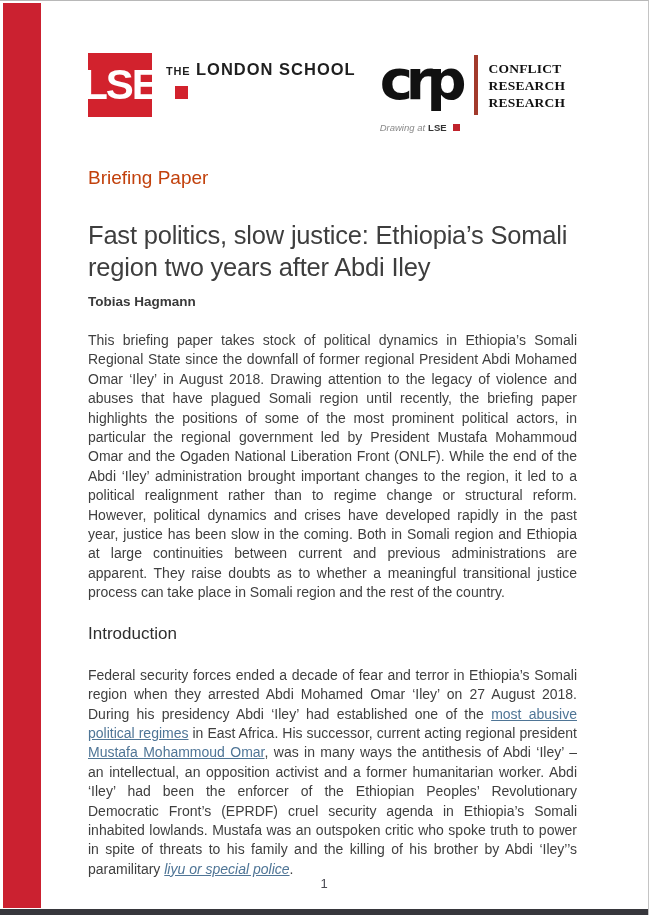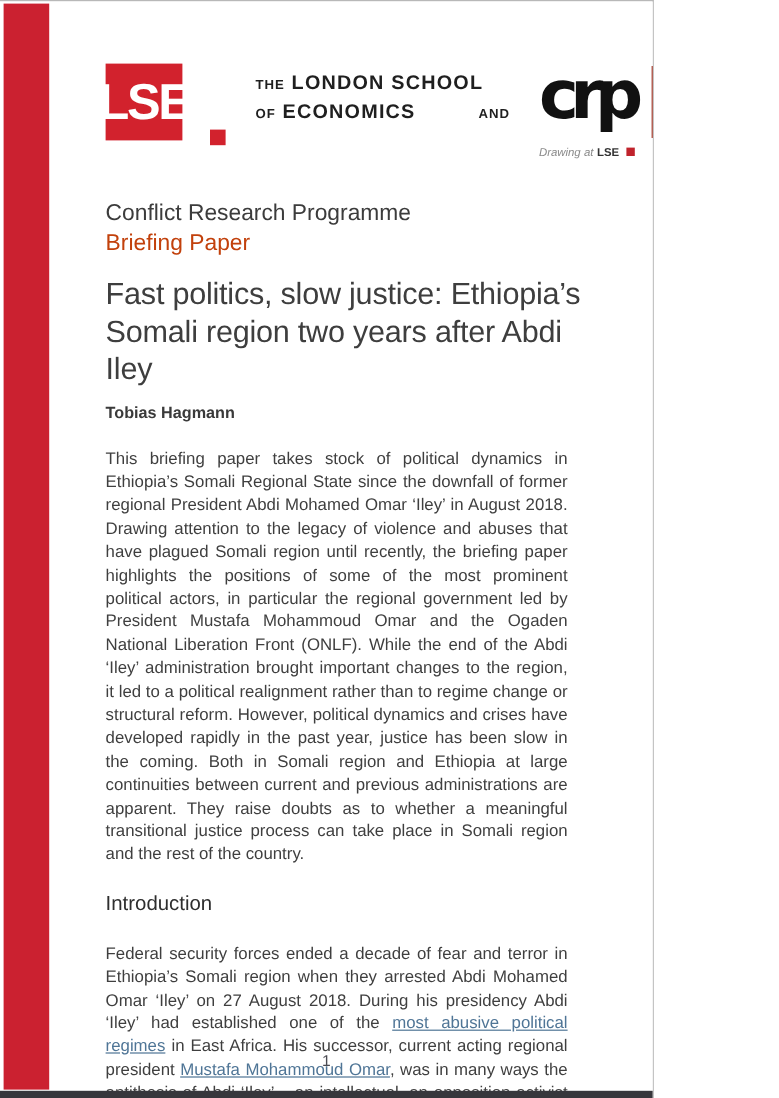--- a/index.html
+++ b/index.html
@@ -1,18 +1,18 @@
 <!DOCTYPE html>
 <html><head>
 <meta charset="utf-8">
 <style>
   html,body { margin:0; padding:0; background:#ffffff; }
   .page {
     position:relative;
-    width:545px; height:915px;
+    width:649px; height:915px;
     background:#ffffff;
     box-sizing:border-box;
     border-top:1px solid #b8b8b8;
     border-right:1px solid #c4c4c4;
     overflow:hidden;
     font-family:"Liberation Sans", sans-serif;
     color:#3f3f3f;
     padding-left:44px;
   }
   .left-bar {
@@ -31,54 +31,54 @@
   .logos { display:flex; align-items:flex-start; margin-top:52px; height:80px; }
   .lse-logo { display:flex; }
   .lse-square {
     width:64px; height:64px; background:#d2222d;
     color:#ffffff; display:flex; align-items:center; justify-content:center;
     font-weight:bold; font-size:42px; letter-spacing:-2px;
     font-family:"Liberation Sans", sans-serif;
   }
   .lse-text { margin-left:14px; padding-top:6px; color:#1f1f1f; white-space:nowrap; }
   .lse-line { font-size:16.5px; line-height:21.5px; letter-spacing:1px; font-weight:bold; }
-  .lse-line .sm { font-size:11px; letter-spacing:0.8px;margin-left:47px; }
+  .lse-line .sm { font-size:11px; letter-spacing:0.8px; }
   .red-sq-lg {
     display:inline-block; width:13px; height:13px;
     background:#d2222d; margin-left:9px;
   }
   .crp-logo { margin-left:24px; }
   .crp-row { display:flex; align-items:flex-start; }
   .crp-mark {
     font-family:"DejaVu Sans", sans-serif;
     font-weight:bold; font-size:56px; line-height:58px;
     letter-spacing:-7px; color:#111111; margin-top:-2px;
   }
   .crp-sep { width:4px; height:60px; background:#a23a2c; margin:2px 11px 0 14px; }
   .crp-text {
     font-weight:bold; font-size:13.5px; line-height:17px;
-    letter-spacing:0.2px; color:#111111; padding-top:7px; white-space:nowrap;
+    letter-spacing:0.2px; color:#111111; padding-top:7px; white-space:nowrap;font-family:Liberation Serif, serif;
   }
   .crp-tagline { margin-top:7px; font-size:9.5px; color:#8a8a8a; white-space:nowrap; }
   .crp-tagline .ital { font-style:italic; }
   .crp-tagline .lse-b { font-style:normal; font-weight:bold; color:#333333; margin-left:3px; }
   .red-sq-sm {
     display:inline-block; width:7px; height:7px;
     background:#c0232c; margin-left:6px;
   }
 
   
   .masthead { margin-top:33px; }
   .masthead-programme { font-size:19px; color:#3c3c3c; line-height:23px; }
   .masthead-type { font-size:19px; font-weight:normal; color:#c2410c; line-height:23px; margin-top:2px; }
   .masthead-date { font-size:14.5px; color:#3c3c3c; line-height:18px; margin-top:3px; }
 
   
   .title {
-    margin:16px 0 0 0; font-weight:normal;
+    margin:31px 0 0 0; font-weight:normal;
     font-size:25.5px; line-height:31.5px; color:#3e3e3e; letter-spacing:-0.2px;
   }
   .author { margin-top:11px; font-size:13.5px; font-weight:bold; color:#3a3a3a; }
   .para {
     margin:22px 12px 0 0; font-size:14px; line-height:19.4px;
     color:#3f3f3f; text-align:justify;
   }
   .section-heading {
     margin:21px 0 0 0; font-size:17px; font-weight:normal; color:#2e2e2e;
   }
@@ -98,21 +98,20 @@
 
   <div class="content">
 
     <div class="logos">
       <div class="lse-logo">
         <div class="lse-square">
           <span>LSE</span>
         </div>
         <div class="lse-text">
           <div class="lse-line"><span class="sm">THE</span> <span>LONDON SCHOOL</span></div>
-          <div class="lse-line"><span class="sm">OF</span> <span>ECONOMICS</span> <span class="sm">AND</span></div>
           <div class="lse-line"><span class="red-sq-lg"></span></div>
         </div>
       </div>
 
       <div class="crp-logo">
         <div class="crp-row">
           <div class="crp-mark">crp</div>
           <div class="crp-sep"></div>
           <div class="crp-text">
             <div>CONFLICT</div>
@@ -120,21 +119,20 @@
             <div>RESEARCH</div>
           </div>
         </div>
         <div class="crp-tagline">
           <span class="ital">Drawing at</span><span class="lse-b">LSE</span><span class="red-sq-sm"></span>
         </div>
       </div>
     </div>
 
     <div class="masthead">
-      <div class="masthead-programme">Conflict Research Programme</div>
       <div class="masthead-type">Briefing Paper</div>
     </div>
 
     <h1 class="title">Fast politics, slow justice: Ethiopia’s Somali region two years after Abdi Iley</h1>
 
     <div class="author">Tobias Hagmann</div>
 
     <p class="para">This briefing paper takes stock of political dynamics in Ethiopia’s Somali Regional State since the downfall of former regional President Abdi Mohamed Omar ‘Iley’ in August 2018. Drawing attention to the legacy of violence and abuses that have plagued Somali region until recently, the briefing paper highlights the positions of some of the most prominent political actors, in particular the regional government led by President Mustafa Mohammoud Omar and the Ogaden National Liberation Front (ONLF). While the end of the Abdi ‘Iley’ administration brought important changes to the region, it led to a political realignment rather than to regime change or structural reform. However, political dynamics and crises have developed rapidly in the past year, justice has been slow in the coming. Both in Somali region and Ethiopia at large continuities between current and previous administrations are apparent. They raise doubts as to whether a meaningful transitional justice process can take place in Somali region and the rest of the country.</p>
 
     <h2 class="section-heading">Introduction</h2>

